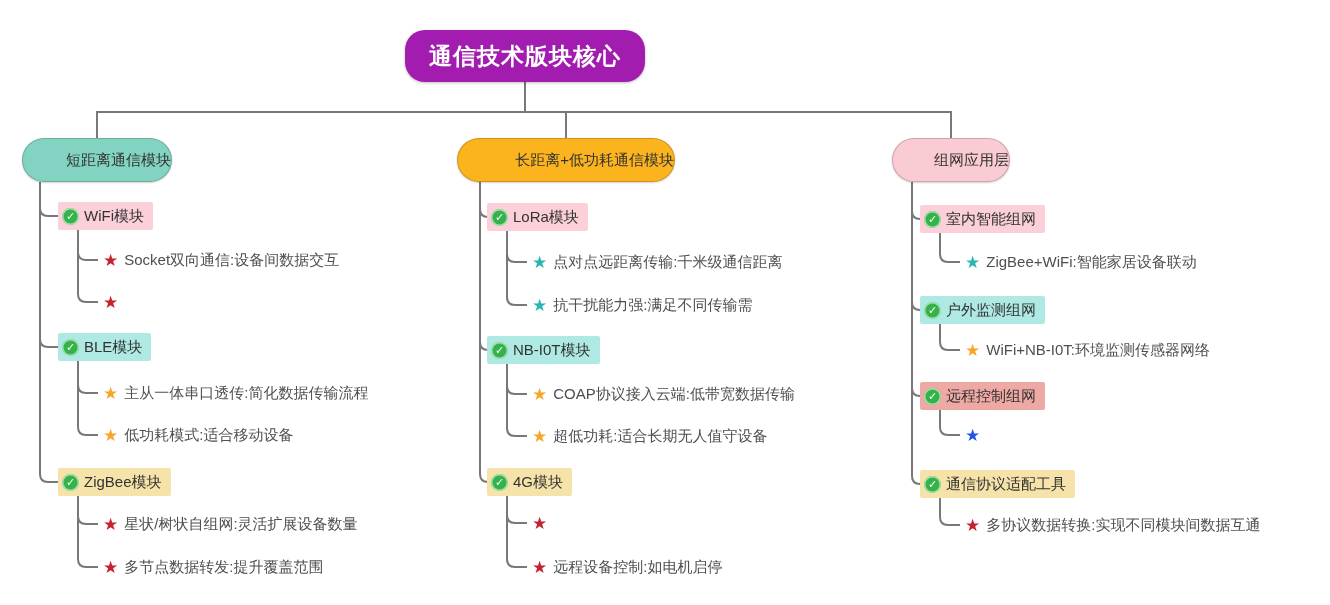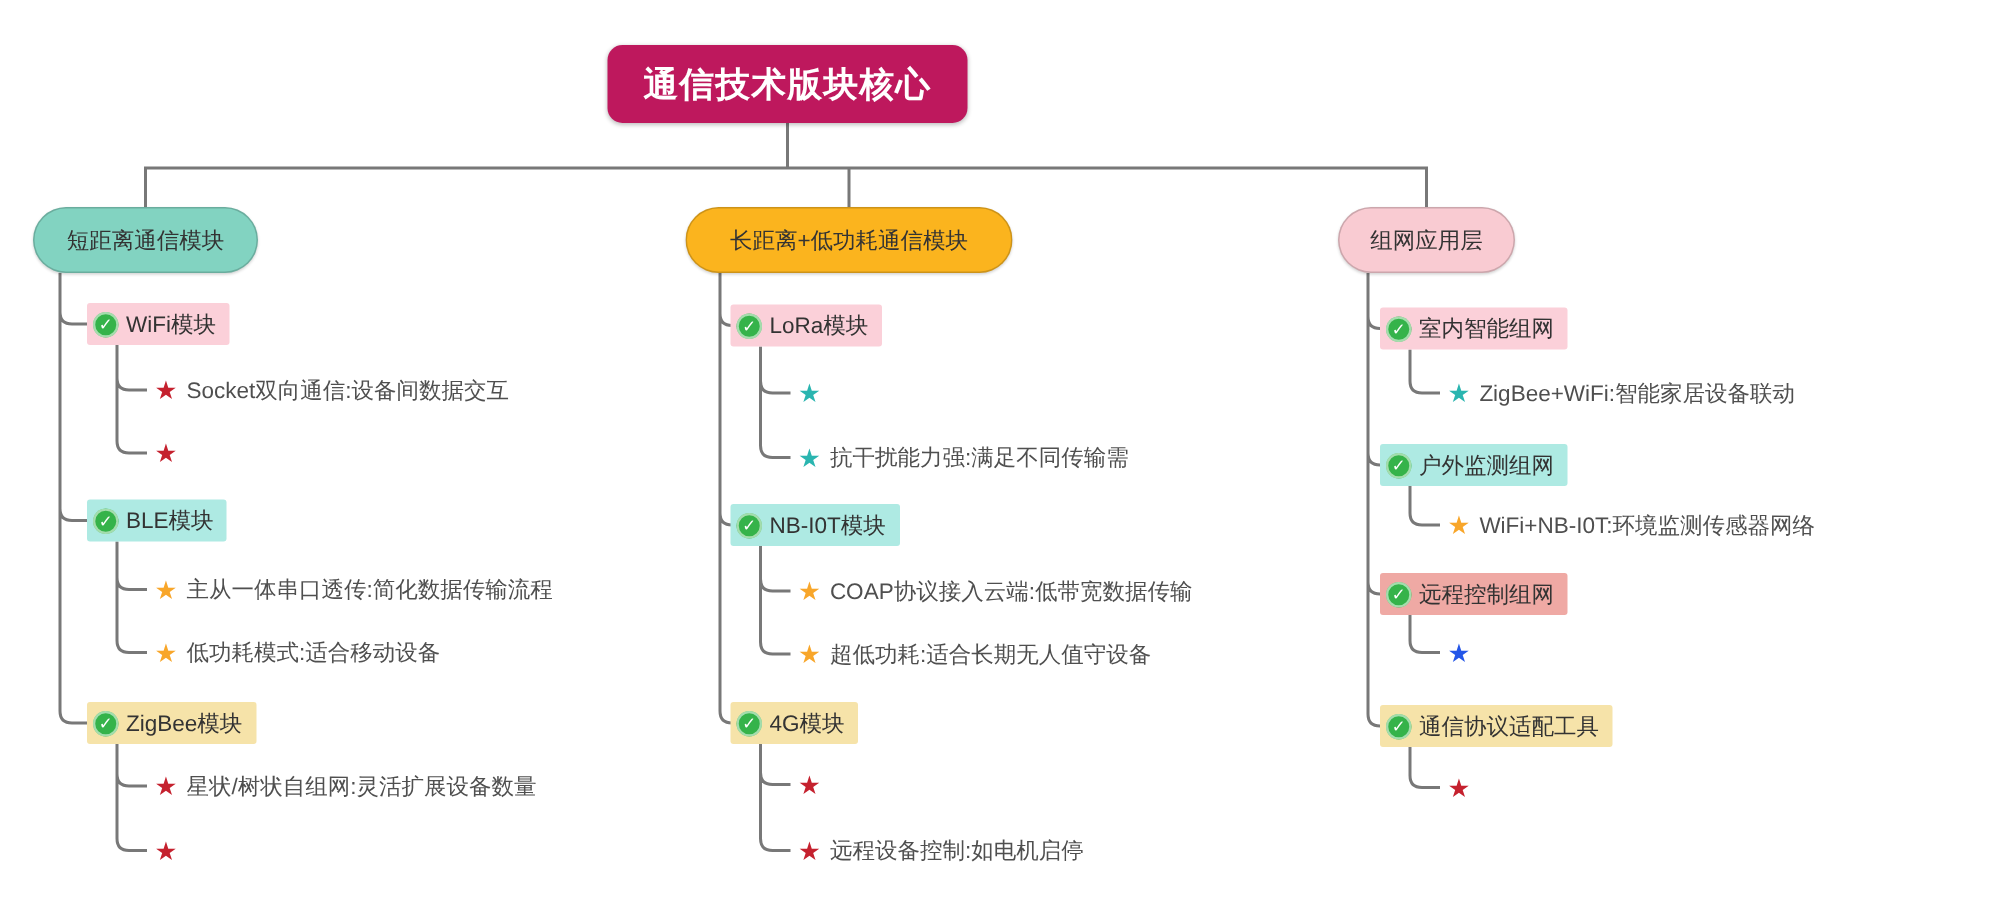--- a/index.html
+++ b/index.html
@@ -24,21 +24,21 @@
     width: 240px; height: 52px;
     border-radius: 10px;
     display: flex; align-items: center; justify-content: center;
     font-size: 23px; font-weight: 600; letter-spacing: 1px;
     box-shadow: 0 1px 3px rgba(0,0,0,0.25);
     cursor: default;
   }
   .branch-pill {
     position: absolute; top: 138px; height: 44px;
     border-radius: 22px;
-    display: flex; align-items: center; justify-content: center;
+    display: flex; align-items: center; justify-content: flex-end;
     font-size: 15px;
     border: 1px solid rgba(0,0,0,0.18);
     box-shadow: 0 1px 2px rgba(0,0,0,0.18);
   }
   .topic-node {
     position: absolute; height: 28px;
     display: inline-flex; align-items: center;
     padding: 0 9px 0 4px;
     border-radius: 2px;
     font-size: 15px;
@@ -65,21 +65,21 @@
   }
 </style>
 </head>
 <body>
 
 <div class="canvas">
   <svg id="connectors" viewBox="0 0 1330 605" xmlns="http://www.w3.org/2000/svg">
       <path d="M525 82 V112 M97 138 V112 H951 V138 M566 112 V138 M40 182 V474 M40 208 Q40 216 48 216 H58 M78 230 V294 M78 252 Q78 260 86 260 H98 M78 294 Q78 302 86 302 H98 M40 339 Q40 347 48 347 H58 M78 361 V427 M78 385 Q78 393 86 393 H98 M78 427 Q78 435 86 435 H98 M40 474 Q40 482 48 482 H58 M78 496 V559 M78 516 Q78 524 86 524 H98 M78 559 Q78 567 86 567 H98 M480 182 V474 M480 209 Q480 217 488 217 H487 M507 231 V297 M507 254 Q507 262 515 262 H527 M507 297 Q507 305 515 305 H527 M480 342 Q480 350 488 350 H487 M507 364 V428 M507 386 Q507 394 515 394 H527 M507 428 Q507 436 515 436 H527 M480 474 Q480 482 488 482 H487 M507 496 V559 M507 515 Q507 523 515 523 H527 M507 559 Q507 567 515 567 H527 M912 182 V476 M912 211 Q912 219 920 219 H920 M940 233 V254 M940 254 Q940 262 948 262 H960 M912 302 Q912 310 920 310 H920 M940 324 V342 M940 342 Q940 350 948 350 H960 M912 388 Q912 396 920 396 H920 M940 410 V427 M940 427 Q940 435 948 435 H960 M912 476 Q912 484 920 484 H920 M940 498 V517 M940 517 Q940 525 948 525 H960" fill="none" stroke="#787878" stroke-width="2"></path>
     </svg>
 
-  <div class="root-node" style="background: #be185d; color: rgb(255, 255, 255);">
+  <div class="root-node" style="background: #a21caf; color: rgb(255, 255, 255); border-radius: 20px;">
     <span>通信技术版块核心</span>
   </div>
 
   <div id="branches">
       <div class="branch-pill" style="left: 22px; width: 150px; background: rgb(130, 211, 193); color: rgb(51, 51, 51);">
         <span>短距离通信模块</span>
       </div>
       <div class="topic-node" style="left: 58px; top: 202px; background: rgb(251, 208, 217); color: rgb(51, 51, 51);">
         <span class="check-icon" style="background: rgb(53, 179, 74);">✓</span>
         <span>WiFi模块</span>
@@ -106,30 +106,32 @@
       <div class="topic-node" style="left: 58px; top: 468px; background: rgb(246, 227, 169); color: rgb(51, 51, 51);">
         <span class="check-icon" style="background: rgb(53, 179, 74);">✓</span>
         <span>ZigBee模块</span>
       </div>
       <div class="leaf-item" style="left: 103px; top: 513px; color: rgb(79, 79, 79);">
         <span class="star-icon" style="color: rgb(197, 33, 46);">★</span>
         <span>星状/树状自组网:灵活扩展设备数量</span>
       </div>
       <div class="leaf-item" style="left: 103px; top: 556px; color: rgb(79, 79, 79);">
         <span class="star-icon" style="color: rgb(197, 33, 46);">★</span>
+        <span>多节点数据转发:提升覆盖范围</span>
       </div>
       <div class="branch-pill" style="left: 457px; width: 218px; background: rgb(251, 180, 30); color: rgb(51, 51, 51);">
         <span>长距离+低功耗通信模块</span>
       </div>
       <div class="topic-node" style="left: 487px; top: 203px; background: rgb(251, 208, 217); color: rgb(51, 51, 51);">
         <span class="check-icon" style="background: rgb(53, 179, 74);">✓</span>
         <span>LoRa模块</span>
       </div>
       <div class="leaf-item" style="left: 532px; top: 251px; color: rgb(79, 79, 79);">
         <span class="star-icon" style="color: rgb(42, 181, 176);">★</span>
+        <span>点对点远距离传输:千米级通信距离</span>
       </div>
       <div class="leaf-item" style="left: 532px; top: 294px; color: rgb(79, 79, 79);">
         <span class="star-icon" style="color: rgb(42, 181, 176);">★</span>
         <span>抗干扰能力强:满足不同传输需</span>
       </div>
       <div class="topic-node" style="left: 487px; top: 336px; background: rgb(174, 234, 227); color: rgb(51, 51, 51);">
         <span class="check-icon" style="background: rgb(53, 179, 74);">✓</span>
         <span>NB-I0T模块</span>
       </div>
       <div class="leaf-item" style="left: 532px; top: 383px; color: rgb(79, 79, 79);">
@@ -176,15 +178,16 @@
       </div>
       <div class="leaf-item" style="left: 965px; top: 424px; color: rgb(79, 79, 79);">
         <span class="star-icon" style="color: rgb(35, 86, 232);">★</span>
       </div>
       <div class="topic-node" style="left: 920px; top: 470px; background: rgb(246, 227, 169); color: rgb(51, 51, 51);">
         <span class="check-icon" style="background: rgb(53, 179, 74);">✓</span>
         <span>通信协议适配工具</span>
       </div>
       <div class="leaf-item" style="left: 965px; top: 514px; color: rgb(79, 79, 79);">
         <span class="star-icon" style="color: rgb(197, 33, 46);">★</span>
+        <span>多协议数据转换:实现不同模块间数据互通</span>
       </div>
     </div>
 </div>
 
 </body></html>

